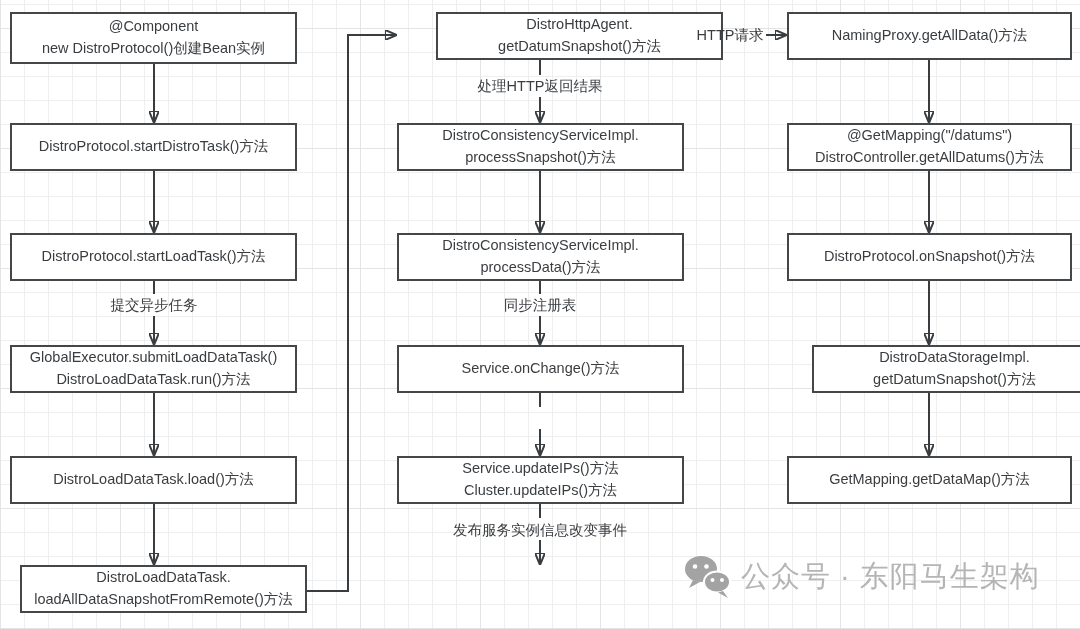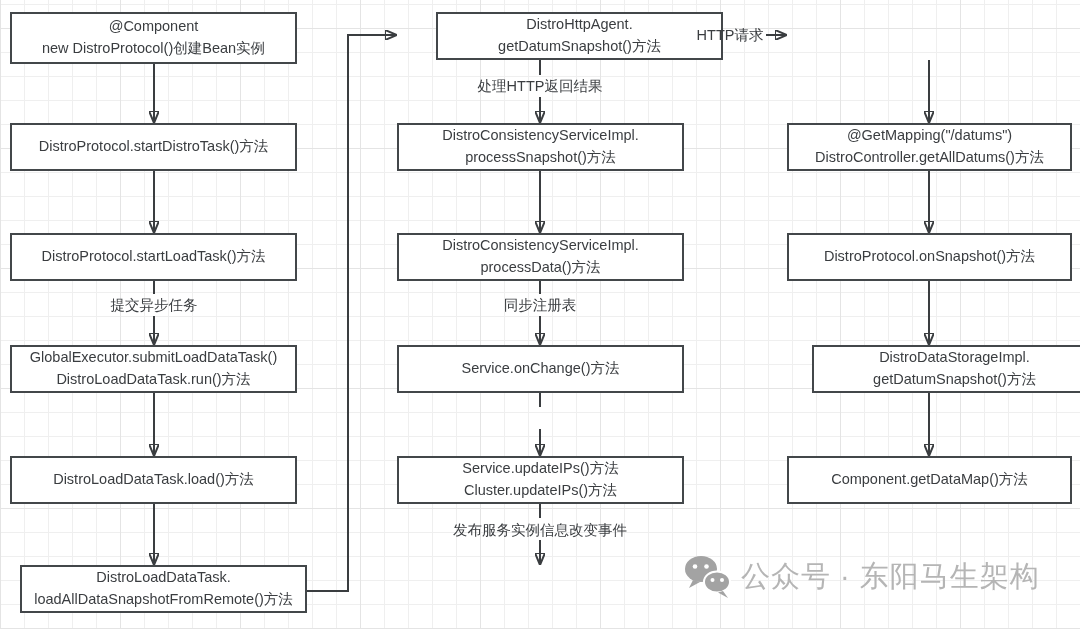--- a/index.html
+++ b/index.html
@@ -85,26 +85,27 @@
   <div class="node" style="left:397px;top:12px;width:287px;height:48px;margin-left:39px;">DistroHttpAgent.
 getDatumSnapshot()方法</div>
   <div class="node" style="left:397px;top:123px;width:287px;height:48px;">DistroConsistencyServiceImpl.
 processSnapshot()方法</div>
   <div class="node" style="left:397px;top:233px;width:287px;height:48px;">DistroConsistencyServiceImpl.
 processData()方法</div>
   <div class="node" style="left:397px;top:345px;width:287px;height:48px;">Service.onChange()方法</div>
   <div class="node" style="left:397px;top:456px;width:287px;height:48px;">Service.updateIPs()方法
 Cluster.updateIPs()方法</div>
 
+  <div class="node" style="left:787px;top:12px;width:285px;height:48px;">NamingProxy.getAllData()方法</div>
   <div class="node" style="left:787px;top:123px;width:285px;height:48px;">@GetMapping("/datums")
 DistroController.getAllDatums()方法</div>
   <div class="node" style="left:787px;top:233px;width:285px;height:48px;">DistroProtocol.onSnapshot()方法</div>
   <div class="node" style="left:812px;top:345px;width:285px;height:48px;">DistroDataStorageImpl.
 getDatumSnapshot()方法</div>
-  <div class="node" style="left:787px;top:456px;width:285px;height:48px;">Component.getDataMap()方法</div>
+  <div class="node" style="left:787px;top:456px;width:285px;height:48px;">GetMapping.getDataMap()方法</div>
 
   <div class="edge-label" style="left:154px;top:305px;">提交异步任务</div>
   <div class="edge-label" style="left:540px;top:86px;">处理HTTP返回结果</div>
   <div class="edge-label" style="left:540px;top:305px;">同步注册表</div>
   <div class="edge-label" style="left:540px;top:530px;">发布服务实例信息改变事件</div>
   <div class="edge-label" style="left:730px;top:35px;">HTTP请求</div>
 
   <div class="watermark">
     <svg class="wm-icon" width="48" height="46" viewBox="0 0 48 46">
       <ellipse cx="17" cy="15" rx="16" ry="13" fill="#a3a3a3"></ellipse>

